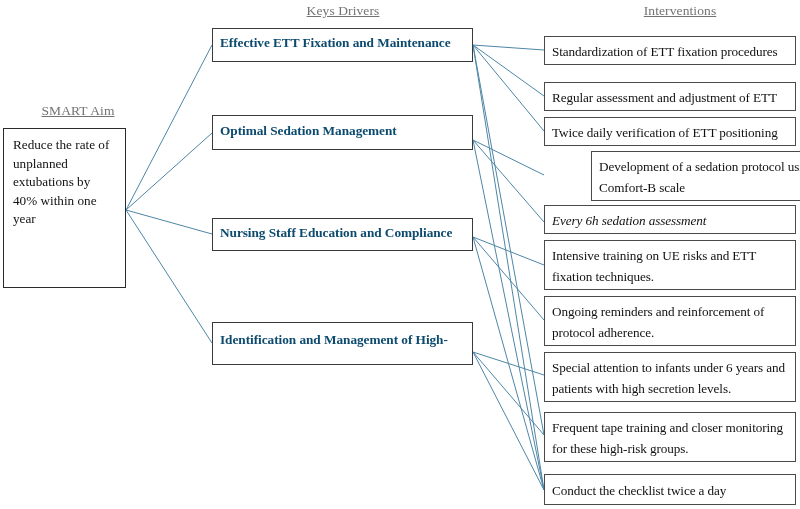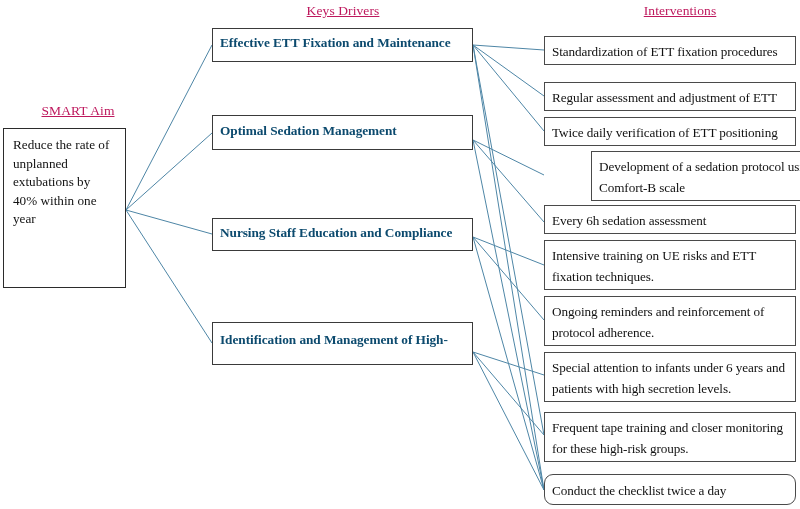--- a/index.html
+++ b/index.html
@@ -24,21 +24,21 @@
     left: 0;
     top: 0;
     width: 800px;
     height: 509px;
     pointer-events: none;
   }
   .col-header {
     position: absolute;
     font-family: "Liberation Serif", "DejaVu Serif", serif;
     font-size: 13.5px;
-    color: #be185d;
+    color: #737373;
     text-decoration: underline;
     text-align: center;
     white-space: nowrap;
     letter-spacing: 0.1px;
   }
   .box {
     position: absolute;
     box-sizing: border-box;
     background: #ffffff;
     border: 1px solid #3d3d3d;
@@ -150,37 +150,37 @@
   </div>
 
   <div class="box intv-box" style="left:544px; top:117px; width:252px; height:29px;">
     <div class="box-inner intv-text" style="padding-top:4px;">Twice daily verification of ETT positioning</div>
   </div>
 
   <div class="box intv-box" style="left:544px; top:151px; width:252px; height:50px;margin-left:47px;">
     <div class="box-inner intv-text" style="padding-top:4px;">Development of a sedation protocol using the Comfort-B scale</div>
   </div>
 
-  <div class="box intv-box" style="left:544px; top:205px; width:252px; height:29px;">
+  <div class="box intv-box" style="left:544px; top:205px; width:252px; height:29px;font-style:italic;">
     <div class="box-inner intv-text" style="padding-top:4px;">Every 6h sedation assessment</div>
   </div>
 
   <div class="box intv-box" style="left:544px; top:240px; width:252px; height:50px;">
     <div class="box-inner intv-text" style="padding-top:4px;">Intensive training on UE risks and ETT fixation techniques.</div>
   </div>
 
   <div class="box intv-box" style="left:544px; top:296px; width:252px; height:50px;">
     <div class="box-inner intv-text" style="padding-top:4px;">Ongoing reminders and reinforcement of protocol adherence.</div>
   </div>
 
   <div class="box intv-box" style="left:544px; top:352px; width:252px; height:50px;">
     <div class="box-inner intv-text" style="padding-top:4px;">Special attention to infants under 6 years and patients with high secretion levels.</div>
   </div>
 
   <div class="box intv-box" style="left:544px; top:412px; width:252px; height:50px;">
     <div class="box-inner intv-text" style="padding-top:4px;">Frequent tape training and closer monitoring for these high-risk groups.</div>
   </div>
 
-  <div class="box intv-box" style="left:544px; top:474px; width:252px; height:31px;border-radius:9px;">
+  <div class="box intv-box" style="left:544px; top:474px; width:252px; height:31px;">
     <div class="box-inner intv-text" style="padding-top:5px;">Conduct the checklist twice a day</div>
   </div>
 
 </div>
 
 </body></html>

